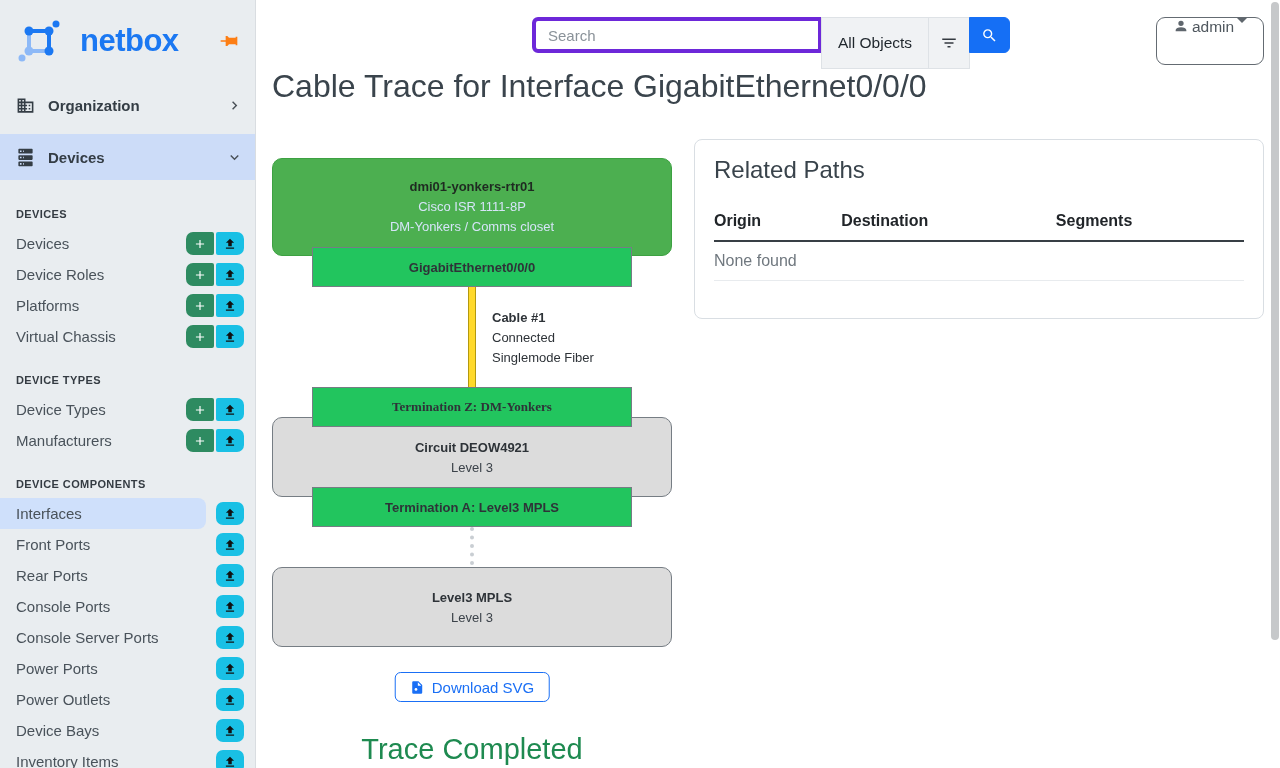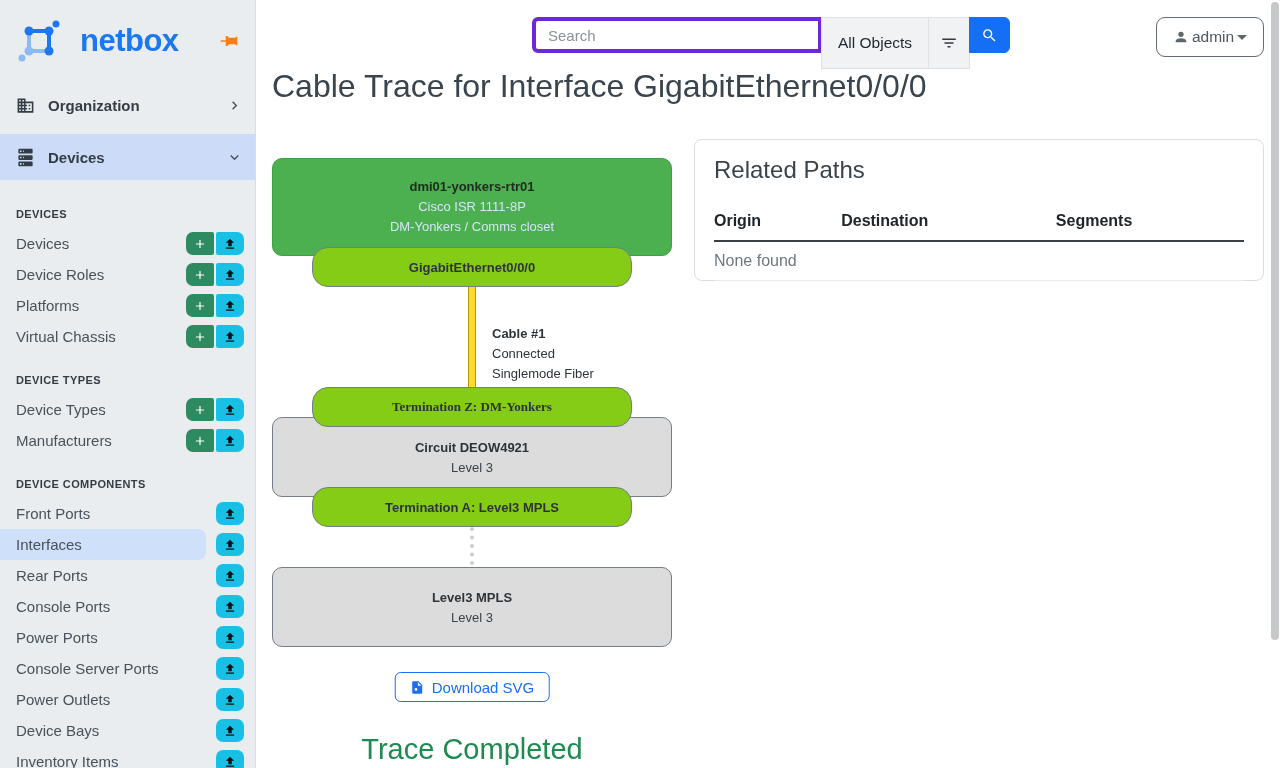--- a/index.html
+++ b/index.html
@@ -64,70 +64,70 @@
   .seg-scope { padding:0 16px; font-size:15.5px; color:#1f262c; }
   .seg-filter { width:42px; color:#343a40; }
   .seg-filter svg { width:18px; height:18px; }
   .search-btn {
     width:41px; height:36px; background:#156ff5; border:1px solid #156ff5; margin-left:-1px;
     border-radius:0 6px 6px 0; display:flex; align-items:center; justify-content:center; cursor:pointer; color:#fff;
   }
   .search-btn svg { width:17px; height:17px; }
 
   .account {
-    position:absolute; left:900px; top:17px; width:108px; height:40px;
+    position:absolute; left:900px; top:17px; width:108px; height:48px;
     border:1px solid #646b72; border-radius:9px; background:#fff; display:flex;
-    align-items:center; justify-content:center; gap:3px; cursor:pointer;
+    justify-content:center; gap:3px; cursor:pointer;
     font-size:15.5px; color:#4f575e; font-family:"Liberation Sans", sans-serif;
   }
   .account .person { width:16px; height:16px; color:#5f666d; }
   .caret { width:0; height:0; border-left:5px solid transparent; border-right:5px solid transparent; border-top:5px solid #5f666d; }
 
   h1.page-title { position:absolute; left:16px; top:68px; margin:0; font-size:32px; font-weight:400; color:#3a444c; }
 
   
   .diagram { position:absolute; left:16px; top:158px; width:400px; height:620px; }
   .node { position:absolute; text-align:center; }
   .node-device {
     left:0; top:0; width:400px; height:98px; background:#4caf50; border:1px solid #3da142;
     border-radius:10px; padding-top:18px; line-height:20px; font-size:13px; z-index:1;
   }
   .node-device .dev-name { font-weight:bold; color:#1f2a21; cursor:pointer; }
   .node-device .dev-link { color:#d6e4f8; cursor:pointer; }
   .node-small {
-    width:320px; left:40px; height:40px; background:#84cc16; border:1px solid #767d84;
-    border-radius:16px; display:flex; align-items:center; justify-content:center;
+    width:320px; left:40px; height:40px; background:#22c55e; border:1px solid #767d84;
+    border-radius:0; display:flex; align-items:center; justify-content:center;
     font-size:13px; font-weight:bold; color:#2e3338; z-index:2; cursor:pointer;
   }
   .node-big {
     left:0; width:400px; height:80px; background:#dcdcdc; border:1px solid #767d84;
     border-radius:10px; padding-top:20px; line-height:20px; font-size:13px; z-index:1; cursor:pointer;
   }
   .node-big .big-name { font-weight:bold; color:#2e3338; }
   .node-big .big-sub { color:#3c434a; }
   .cable-line {
     position:absolute; left:196px; top:128px; width:8px; height:101px;
     background:#ffd92b; border-left:1px solid #b3990f; border-right:1px solid #b3990f; z-index:0;
   }
-  .cable-label { position:absolute; left:220px; top:166px; text-align:left; font-size:13px; line-height:20px; color:#2e3338; cursor:pointer; }
+  .cable-label { position:absolute; left:220px; top:150px; text-align:left; font-size:13px; line-height:20px; color:#2e3338; cursor:pointer; }
   .cable-label .cable-name { font-weight:bold; }
   .dotted-line { position:absolute; left:198px; top:369px; height:38px; width:0; border-left:4px dotted #c9ced3; }
 
   .download-btn {
     position:absolute; top:514px; left:50%; transform:translateX(-50%);
     height:30px; padding:0 14px; display:flex; align-items:center; gap:7px;
     background:#fff; border:1px solid #1a6ff5; border-radius:6px; color:#1a6ff5;
     font-size:15px; font-family:"Liberation Sans", sans-serif; cursor:pointer;
   }
   .download-btn svg { width:15px; height:15px; }
   .trace-status { position:absolute; top:575px; left:0; width:400px; text-align:center; font-size:29px; color:#1e8a50; }
 
   
   .card {
-    position:absolute; left:438px; top:139px; width:570px; height:142px;
+    position:absolute; left:438px; top:139px; width:570px; height:180px;
     background:#fff; border:1px solid #d9dee3; border-radius:8px; padding:16px 19px;
   }
   .card h2 { margin:0 0 22px; font-size:24px; font-weight:400; color:#39434b; }
   .card table { width:100%; border-collapse:collapse; font-size:16px; }
   .card th { text-align:left; font-weight:bold; color:#212529; padding:6px 0 10px; border-bottom:2px solid #383f45; }
   .card td { color:#70787f; padding:10px 0; border-bottom:1px solid #e8ebee; }
   .col-origin { width:24%; } .col-dest { width:40.5%; }
 
   
   .scroll-thumb { position:absolute; left:1271px; top:2px; width:8px; height:638px; background:#c6c8ca; border-radius:4px; }
@@ -268,62 +268,62 @@
       <button class="mini imp">
           <svg viewBox="0 0 24 24">
             <path fill="currentColor" d="M9,16V10H5L12,3L19,10H15V16H9M5,20V18H19V20H5Z"></path>
           </svg>
         </button>
     </span>
   </div>
 
   <div class="section-title">DEVICE COMPONENTS</div>
 
-  <div class="side-item">
-    <span class="item-label">Front Ports</span>
-    <button class="mini imp solo">
-        <svg viewBox="0 0 24 24">
-          <path fill="currentColor" d="M9,16V10H5L12,3L19,10H15V16H9M5,20V18H19V20H5Z"></path>
-        </svg>
-      </button>
-  </div>
   <div class="side-item active">
     <span class="item-label">Interfaces</span>
     <button class="mini imp solo">
         <svg viewBox="0 0 24 24">
           <path fill="currentColor" d="M9,16V10H5L12,3L19,10H15V16H9M5,20V18H19V20H5Z"></path>
         </svg>
       </button>
   </div>
   <div class="side-item">
+    <span class="item-label">Front Ports</span>
+    <button class="mini imp solo">
+        <svg viewBox="0 0 24 24">
+          <path fill="currentColor" d="M9,16V10H5L12,3L19,10H15V16H9M5,20V18H19V20H5Z"></path>
+        </svg>
+      </button>
+  </div>
+  <div class="side-item">
     <span class="item-label">Rear Ports</span>
     <button class="mini imp solo">
         <svg viewBox="0 0 24 24">
           <path fill="currentColor" d="M9,16V10H5L12,3L19,10H15V16H9M5,20V18H19V20H5Z"></path>
         </svg>
       </button>
   </div>
   <div class="side-item">
     <span class="item-label">Console Ports</span>
     <button class="mini imp solo">
         <svg viewBox="0 0 24 24">
           <path fill="currentColor" d="M9,16V10H5L12,3L19,10H15V16H9M5,20V18H19V20H5Z"></path>
         </svg>
       </button>
   </div>
   <div class="side-item">
+    <span class="item-label">Console Server Ports</span>
+    <button class="mini imp solo">
+        <svg viewBox="0 0 24 24">
+          <path fill="currentColor" d="M9,16V10H5L12,3L19,10H15V16H9M5,20V18H19V20H5Z"></path>
+        </svg>
+      </button>
+  </div>
+  <div class="side-item">
     <span class="item-label">Power Ports</span>
-    <button class="mini imp solo">
-        <svg viewBox="0 0 24 24">
-          <path fill="currentColor" d="M9,16V10H5L12,3L19,10H15V16H9M5,20V18H19V20H5Z"></path>
-        </svg>
-      </button>
-  </div>
-  <div class="side-item">
-    <span class="item-label">Console Server Ports</span>
     <button class="mini imp solo">
         <svg viewBox="0 0 24 24">
           <path fill="currentColor" d="M9,16V10H5L12,3L19,10H15V16H9M5,20V18H19V20H5Z"></path>
         </svg>
       </button>
   </div>
   <div class="side-item">
     <span class="item-label">Power Outlets</span>
     <button class="mini imp solo">
         <svg viewBox="0 0 24 24">

